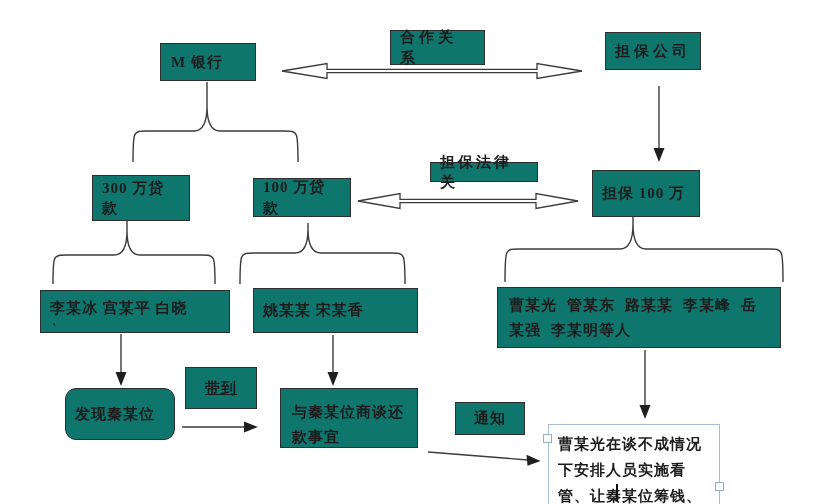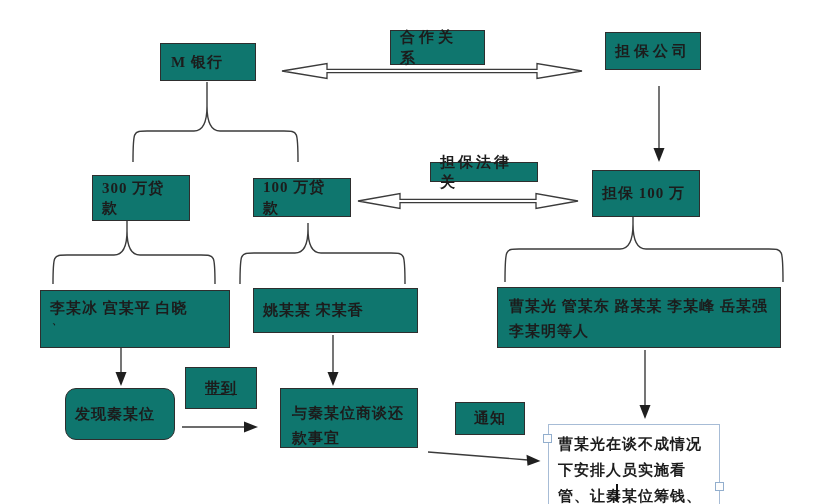--- a/index.html
+++ b/index.html
@@ -4,21 +4,21 @@
 <style>
   html,body{margin:0;padding:0;background:#ffffff;}
   .stage{position:relative;width:834px;height:504px;background:#ffffff;overflow:hidden;
          font-family:"Liberation Serif","DejaVu Serif",serif;color:#1c1c1c;}
   svg.wires{position:absolute;left:0;top:0;z-index:1;}
   .node{position:absolute;z-index:2;box-sizing:border-box;background:#0f766e;
         border:1.6px solid #2e2e2e;font-weight:bold;font-size:15px;letter-spacing:1px;
         display:flex;align-items:center;padding:2px 9px;line-height:1.35;}
   .node.block{display:block;}
   .sp{letter-spacing:4px;}
-  .multiline{line-height:25px;padding:6px 11px;}
+  .multiline{line-height:25px;padding:6px 11px;font-family:Liberation Mono, monospace;}
   .tinymark{display:block;font-size:10px;line-height:6px;margin-left:2px;letter-spacing:0;}
   .selbox{position:absolute;z-index:2;box-sizing:border-box;background:#ffffff;
           border:1.3px solid #a7bcd6;font-weight:bold;font-size:15px;letter-spacing:1px;
           line-height:26px;padding:6px 9px;}
   .handle{position:absolute;width:9px;height:9px;background:#fdfdfd;border:1.3px solid #92aecd;
           box-sizing:border-box;z-index:3;}
   .caret{position:absolute;width:2px;height:17px;background:#111;z-index:4;}
 </style>
 </head>
 <body>
@@ -76,21 +76,21 @@
   </div>
 
   <div class="node sp" style="left:430px;top:162px;width:108px;height:20px;letter-spacing:3px;">
     <span>担保法律关</span>
   </div>
 
   <div class="node" style="left:592px;top:170px;width:108px;height:47px;">
     <span>担保 100 万</span>
   </div>
 
-  <div class="node block" style="left:40px;top:290px;width:190px;height:58px;padding-top:7px;">
+  <div class="node block" style="left:40px;top:290px;width:190px;height:43px;padding-top:7px;">
     <span>李某冰  宫某平  白晓</span>
     <span class="tinymark">、</span>
   </div>
 
   <div class="node" style="left:253px;top:288px;width:165px;height:45px;">
     <span>姚某某  宋某香</span>
   </div>
 
   <div class="node block multiline" style="left:497px;top:287px;width:284px;height:61px;">
     <span>曹某光 管某东 路某某 李某峰 岳某强 李某明等人</span>

